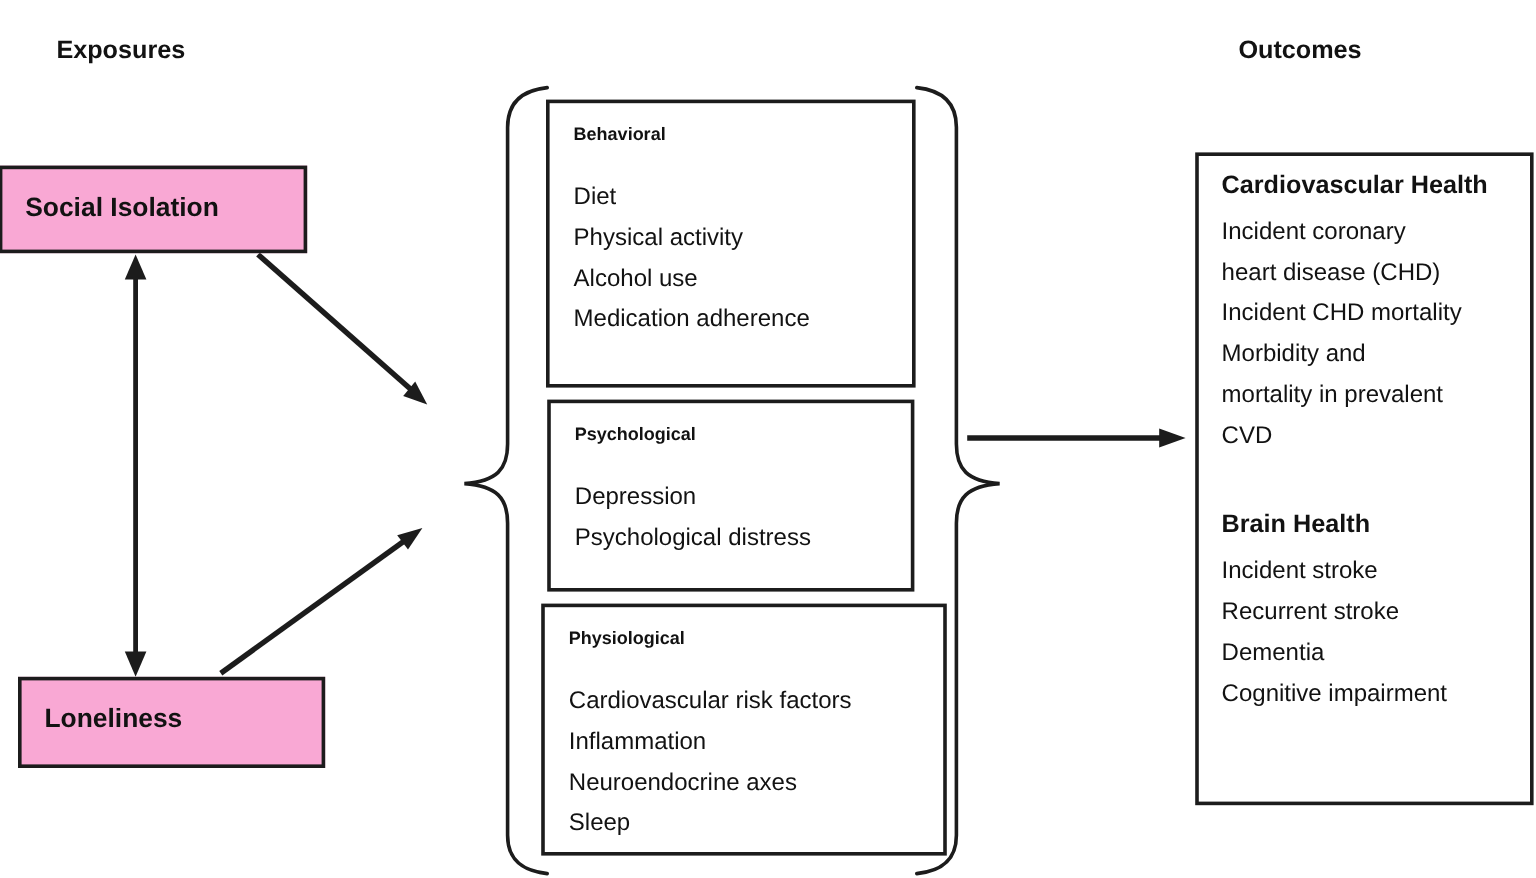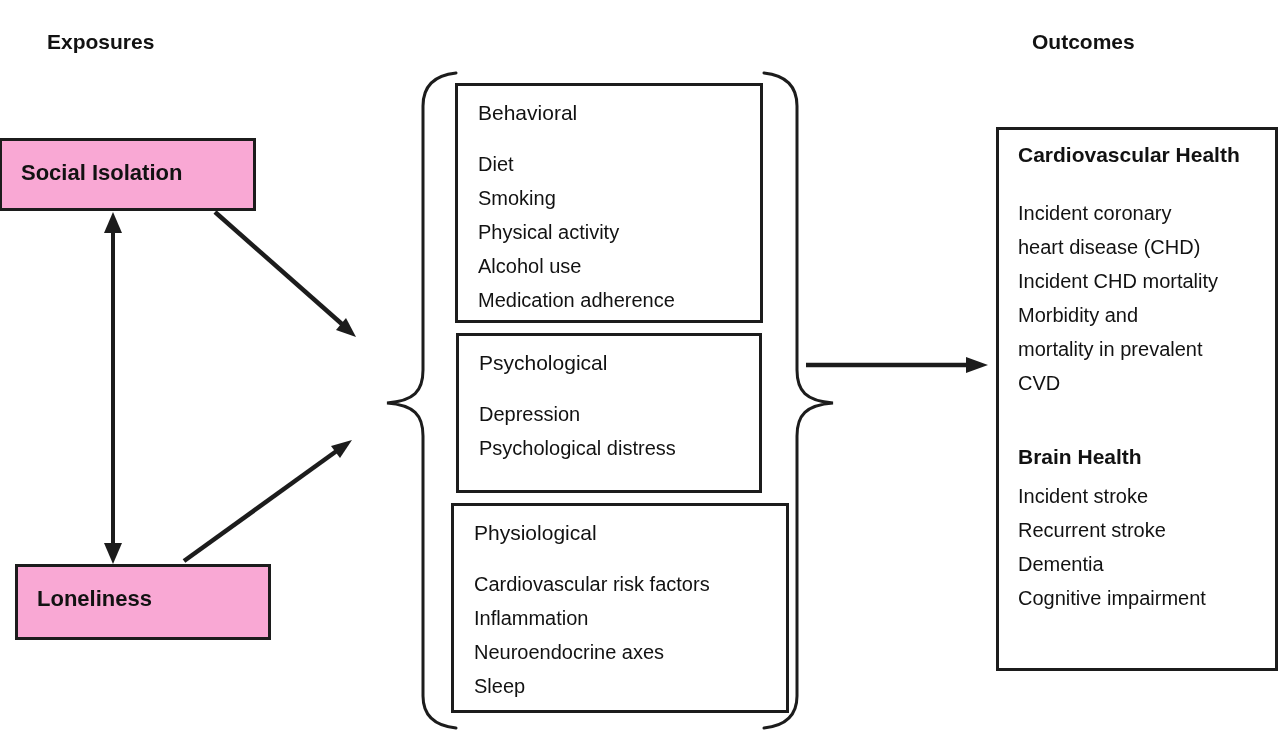--- a/index.html
+++ b/index.html
@@ -49,22 +49,22 @@
     box-sizing: border-box;
     border: 3px solid var(--line, #1c1c1c);
     background: #ffffff;
     padding: 14px 8px 0 20px;
   }
   #box-behavioral    { left: 455px; top: 83px;  width: 308px; height: 240px; }
   #box-psychological { left: 456px; top: 333px; width: 306px; height: 160px; }
   #box-physiological { left: 451px; top: 503px; width: 338px; height: 210px; }
 
   .box-title {
-    font-size: 21px;
-    font-weight: normal;
+    font-size: 15px;
+    font-weight: bold;
     line-height: 26px;
     margin-bottom: 21px;
     white-space: nowrap;
   }
   .med-line, .out-line {
     font-size: 20px;
     line-height: 34px;
     white-space: nowrap;
   }
 
@@ -74,21 +74,21 @@
     left: 996px; top: 127px;
     width: 282px; height: 544px;
     border: 3px solid var(--line, #1c1c1c);
     background: #ffffff;
     padding: 12px 6px 0 19px;
   }
   .out-title {
     font-size: 21px;
     font-weight: bold;
     line-height: 26px;
-    margin-bottom: 28px;
+    margin-bottom: 8px;
     white-space: nowrap;
   }
   #brain-title { margin-top: 44px; margin-bottom: 9px; }
 </style>
 </head>
 <body>
 
 <div class="canvas">
 
   <svg class="connector-layer" viewBox="0 0 1280 732" xmlns="http://www.w3.org/2000/svg">
@@ -118,21 +118,20 @@
     <span>Social Isolation</span>
   </div>
 
   <div class="node" id="box-loneliness">
     <span>Loneliness</span>
   </div>
 
   <div class="med-box" id="box-behavioral">
     <div class="box-title">Behavioral</div>
     <div class="med-line">Diet</div>
-    <div class="med-line">Smoking</div>
     <div class="med-line">Physical activity</div>
     <div class="med-line">Alcohol use</div>
     <div class="med-line">Medication adherence</div>
   </div>
 
   <div class="med-box" id="box-psychological">
     <div class="box-title">Psychological</div>
     <div class="med-line">Depression</div>
     <div class="med-line">Psychological distress</div>
   </div>

